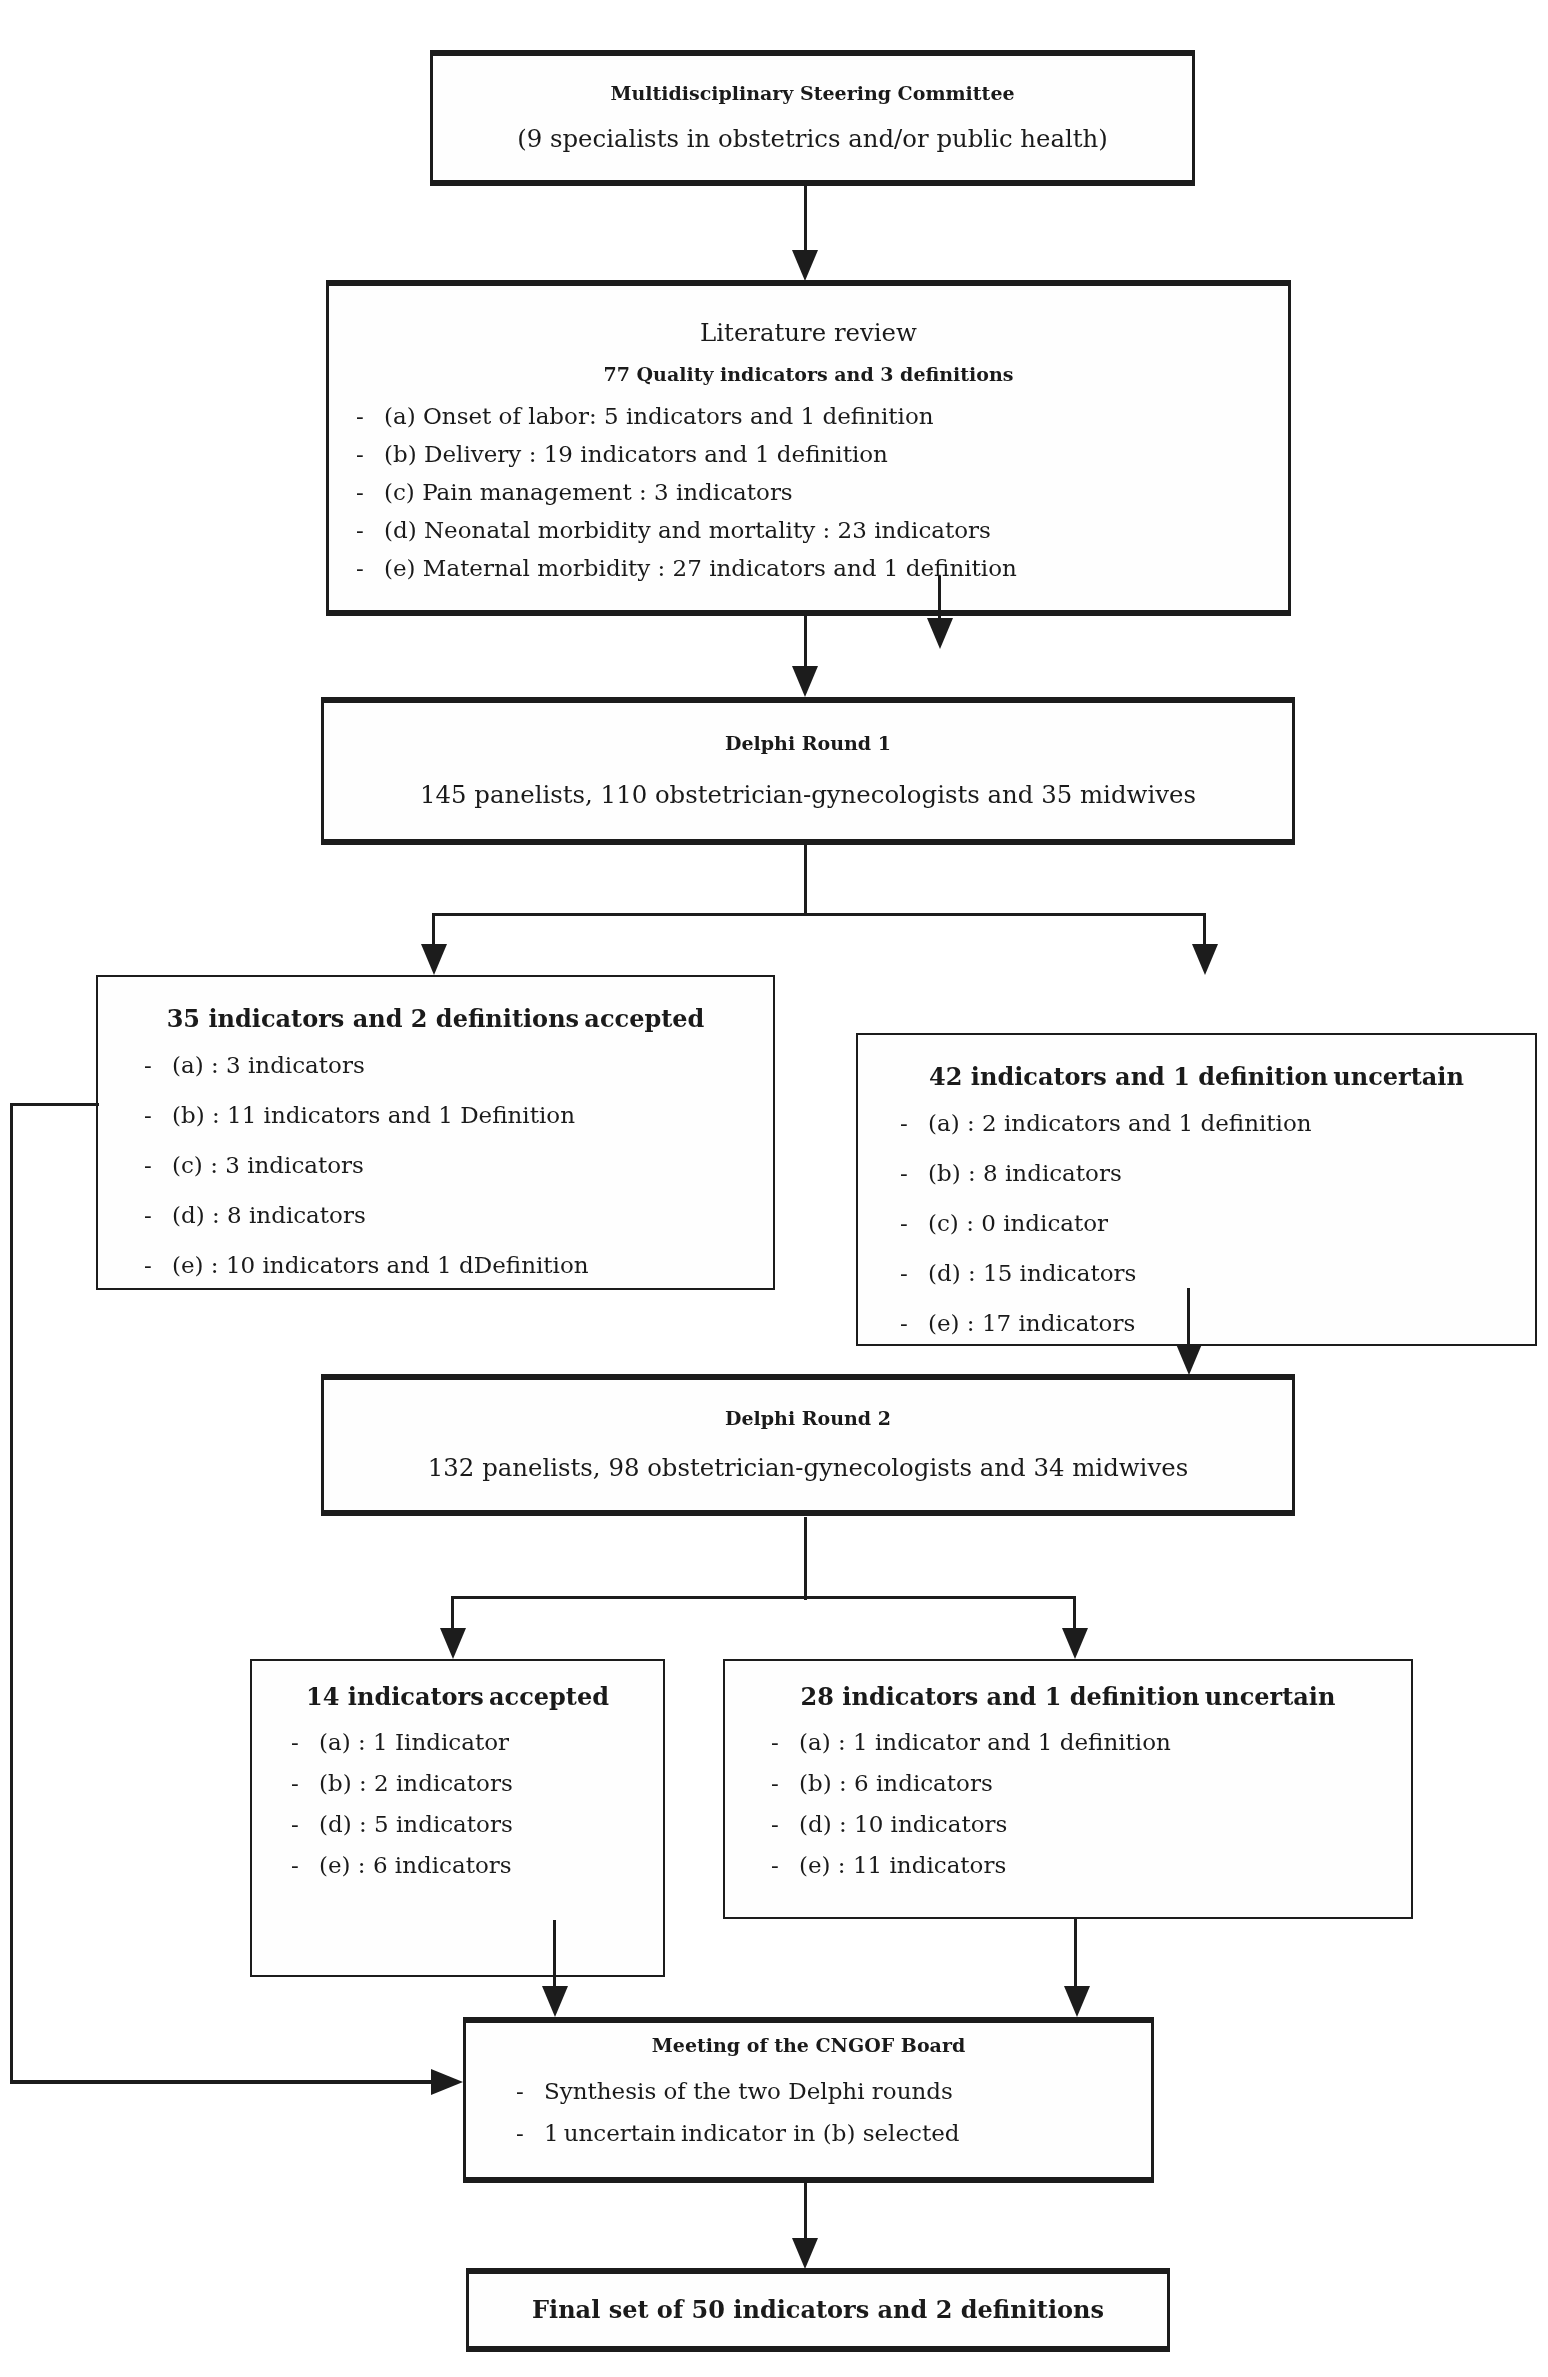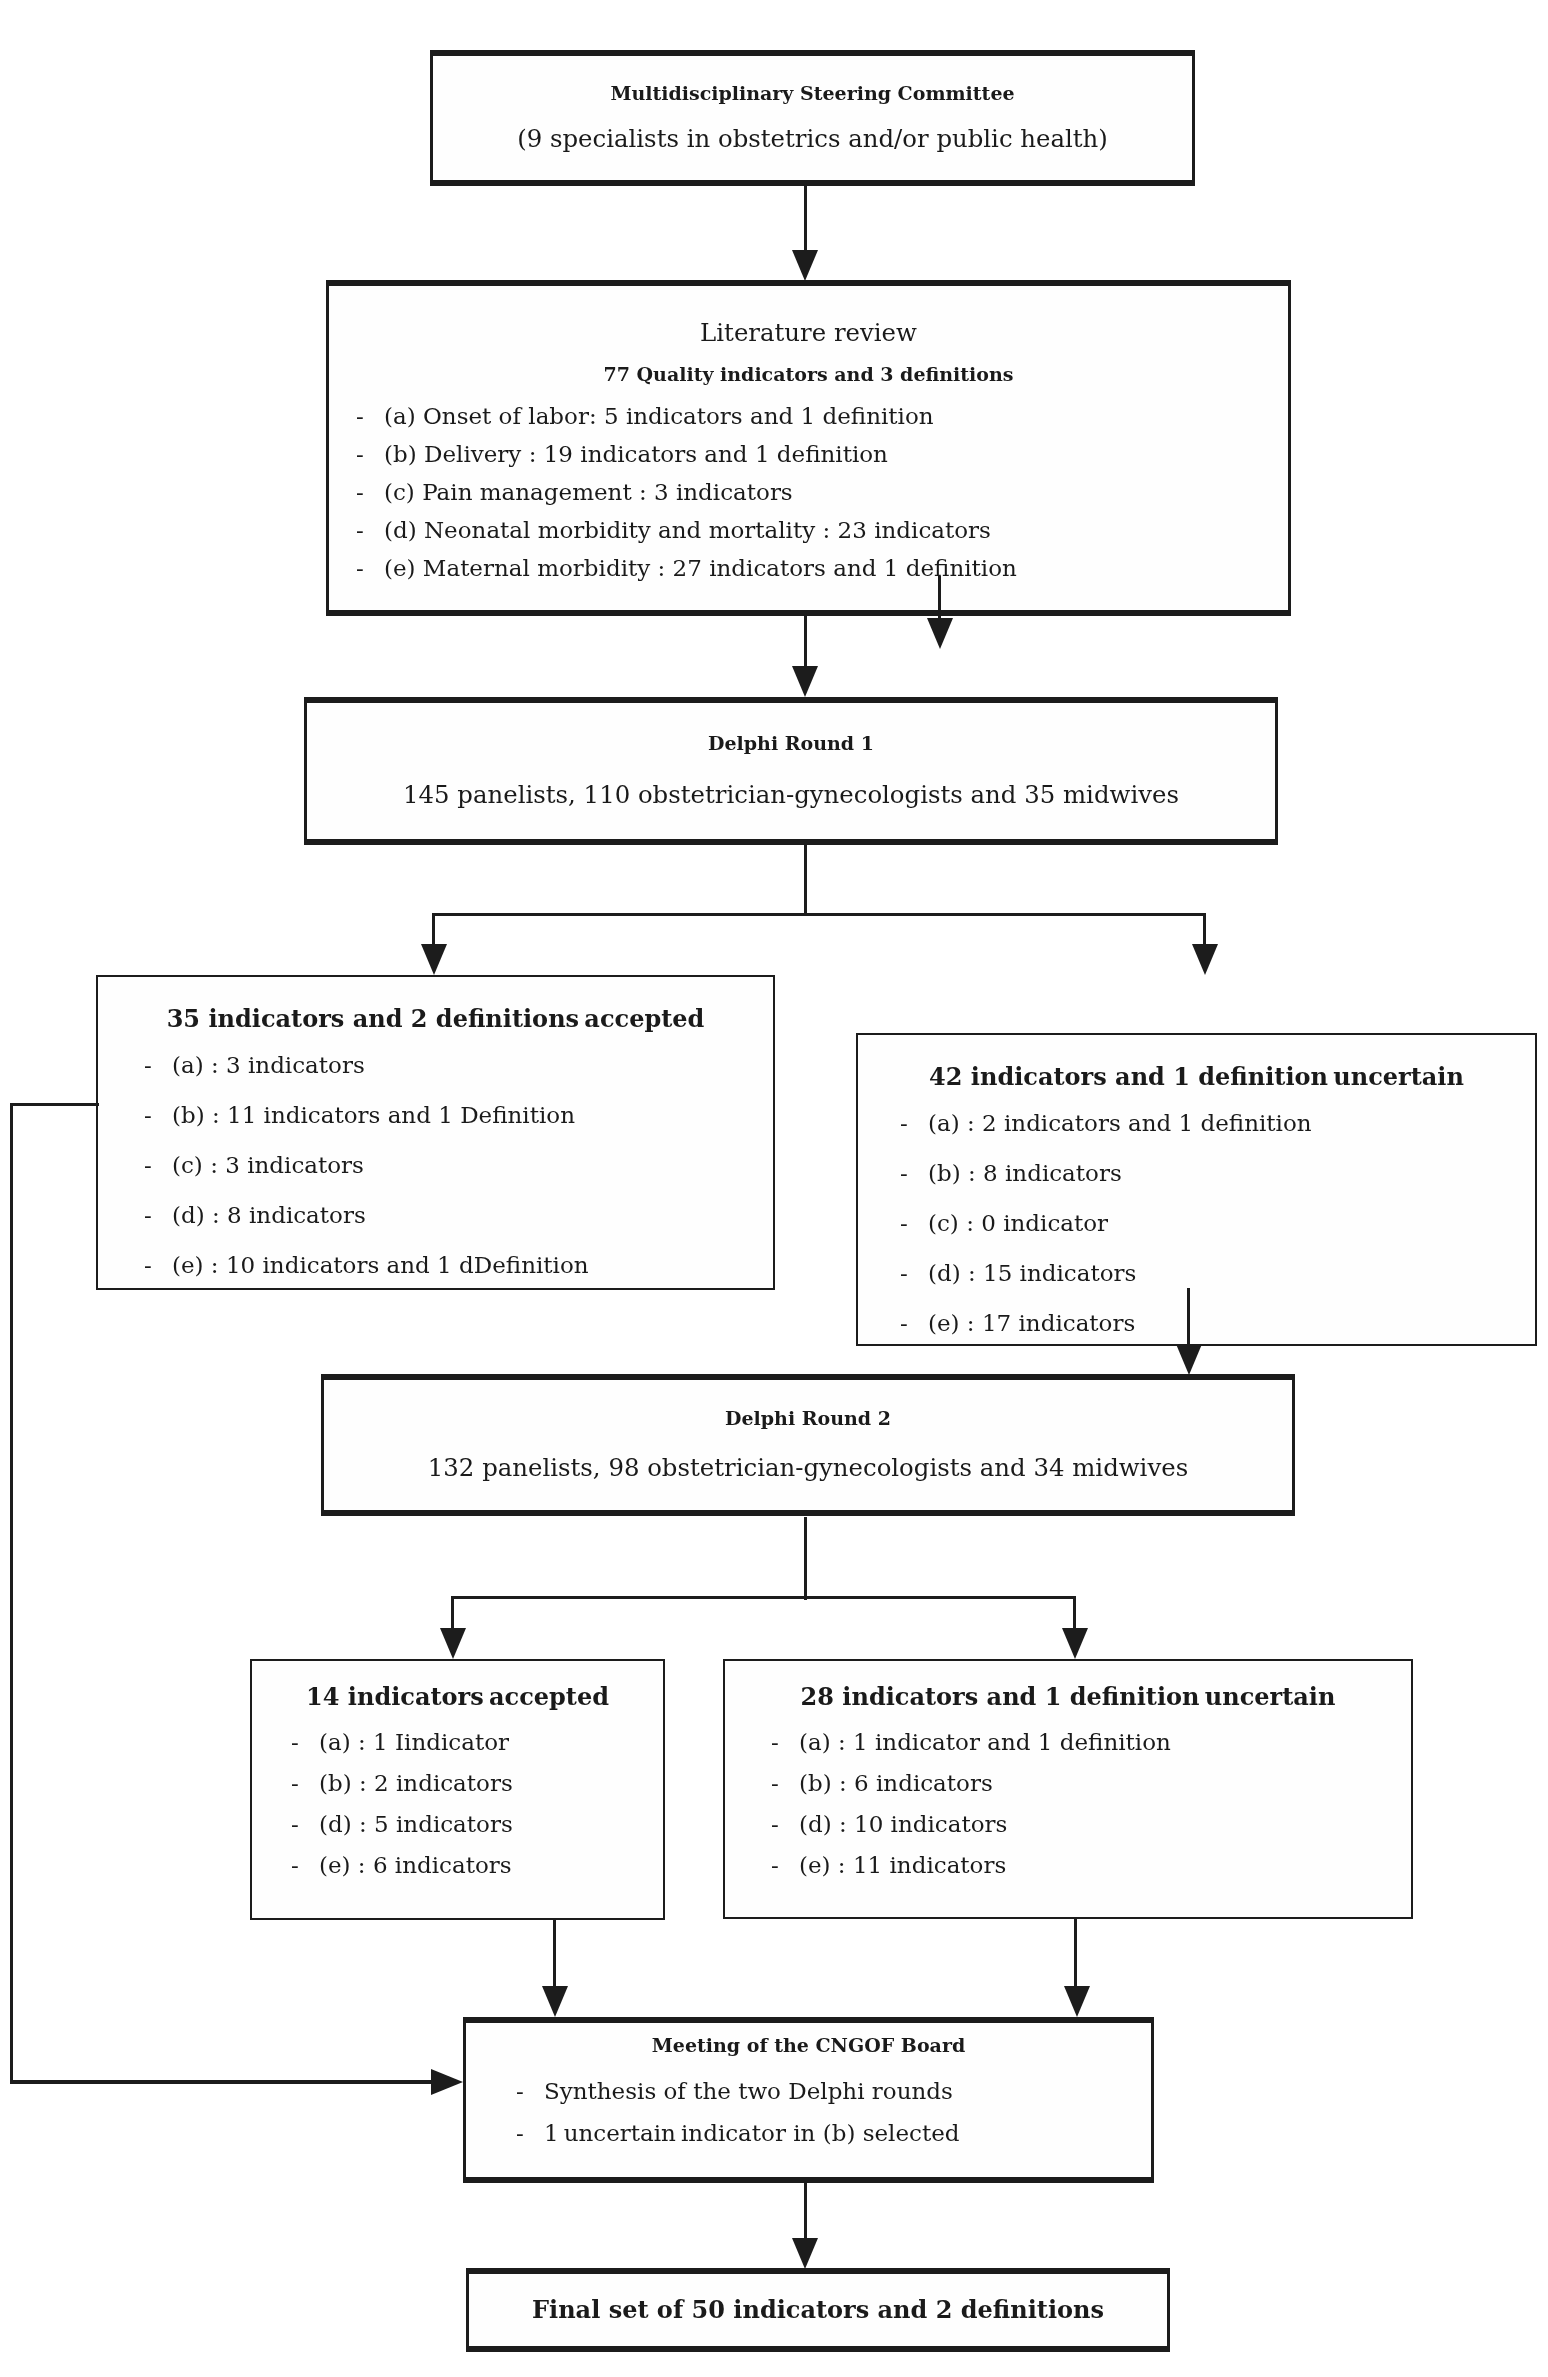--- a/index.html
+++ b/index.html
@@ -80,21 +80,21 @@
         <span class="dash">-</span>
         <span>(d) Neonatal morbidity and mortality : 23 indicators</span>
       </div>
       <div class="bullet">
         <span class="dash">-</span>
         <span>(e) Maternal morbidity : 27 indicators and 1 definition</span>
       </div>
     </div>
   </div>
 
-  <div class="box heavy center" style="left:304px;top:697px;width:974px;height:148px;gap:22px;">
+  <div class="box heavy center" style="left:321px;top:697px;width:974px;height:148px;gap:22px;">
     <div class="title">Delphi Round 1</div>
     <div class="sub">145 panelists, 110 obstetrician-gynecologists and 35 midwives</div>
   </div>
 
   <div class="box top" style="left:96px;top:975px;width:679px;height:315px;padding-top:20px;">
     <div class="hdr title-sm" style="line-height:43px;">
       <span>35 indicators and 2 definitions</span><span class="t-em">accepted</span>
     </div>
     <div class="list lh104" style="margin-left:46px;">
       <div class="bullet">
@@ -146,21 +146,21 @@
         <span>(e) : 17 indicators</span>
       </div>
     </div>
   </div>
 
   <div class="box heavy center" style="left:321px;top:1374px;width:974px;height:142px;gap:21px;">
     <div class="title">Delphi Round 2</div>
     <div class="sub">132 panelists, 98 obstetrician-gynecologists and 34 midwives</div>
   </div>
 
-  <div class="box top" style="left:250px;top:1659px;width:415px;height:261px;padding-top:15.3px;">
+  <div class="box top" style="left:250px;top:1659px;width:415px;height:318px;padding-top:15.3px;">
     <div class="hdr title-sm" style="line-height:42px;">
       <span>14 indicators</span><span class="t-em">accepted</span>
     </div>
     <div class="list lh86" style="margin-left:39px;margin-top:3.8px;">
       <div class="bullet">
         <span class="dash">-</span>
         <span>(a) : 1 Iindicator</span>
       </div>
       <div class="bullet">
         <span class="dash">-</span>

